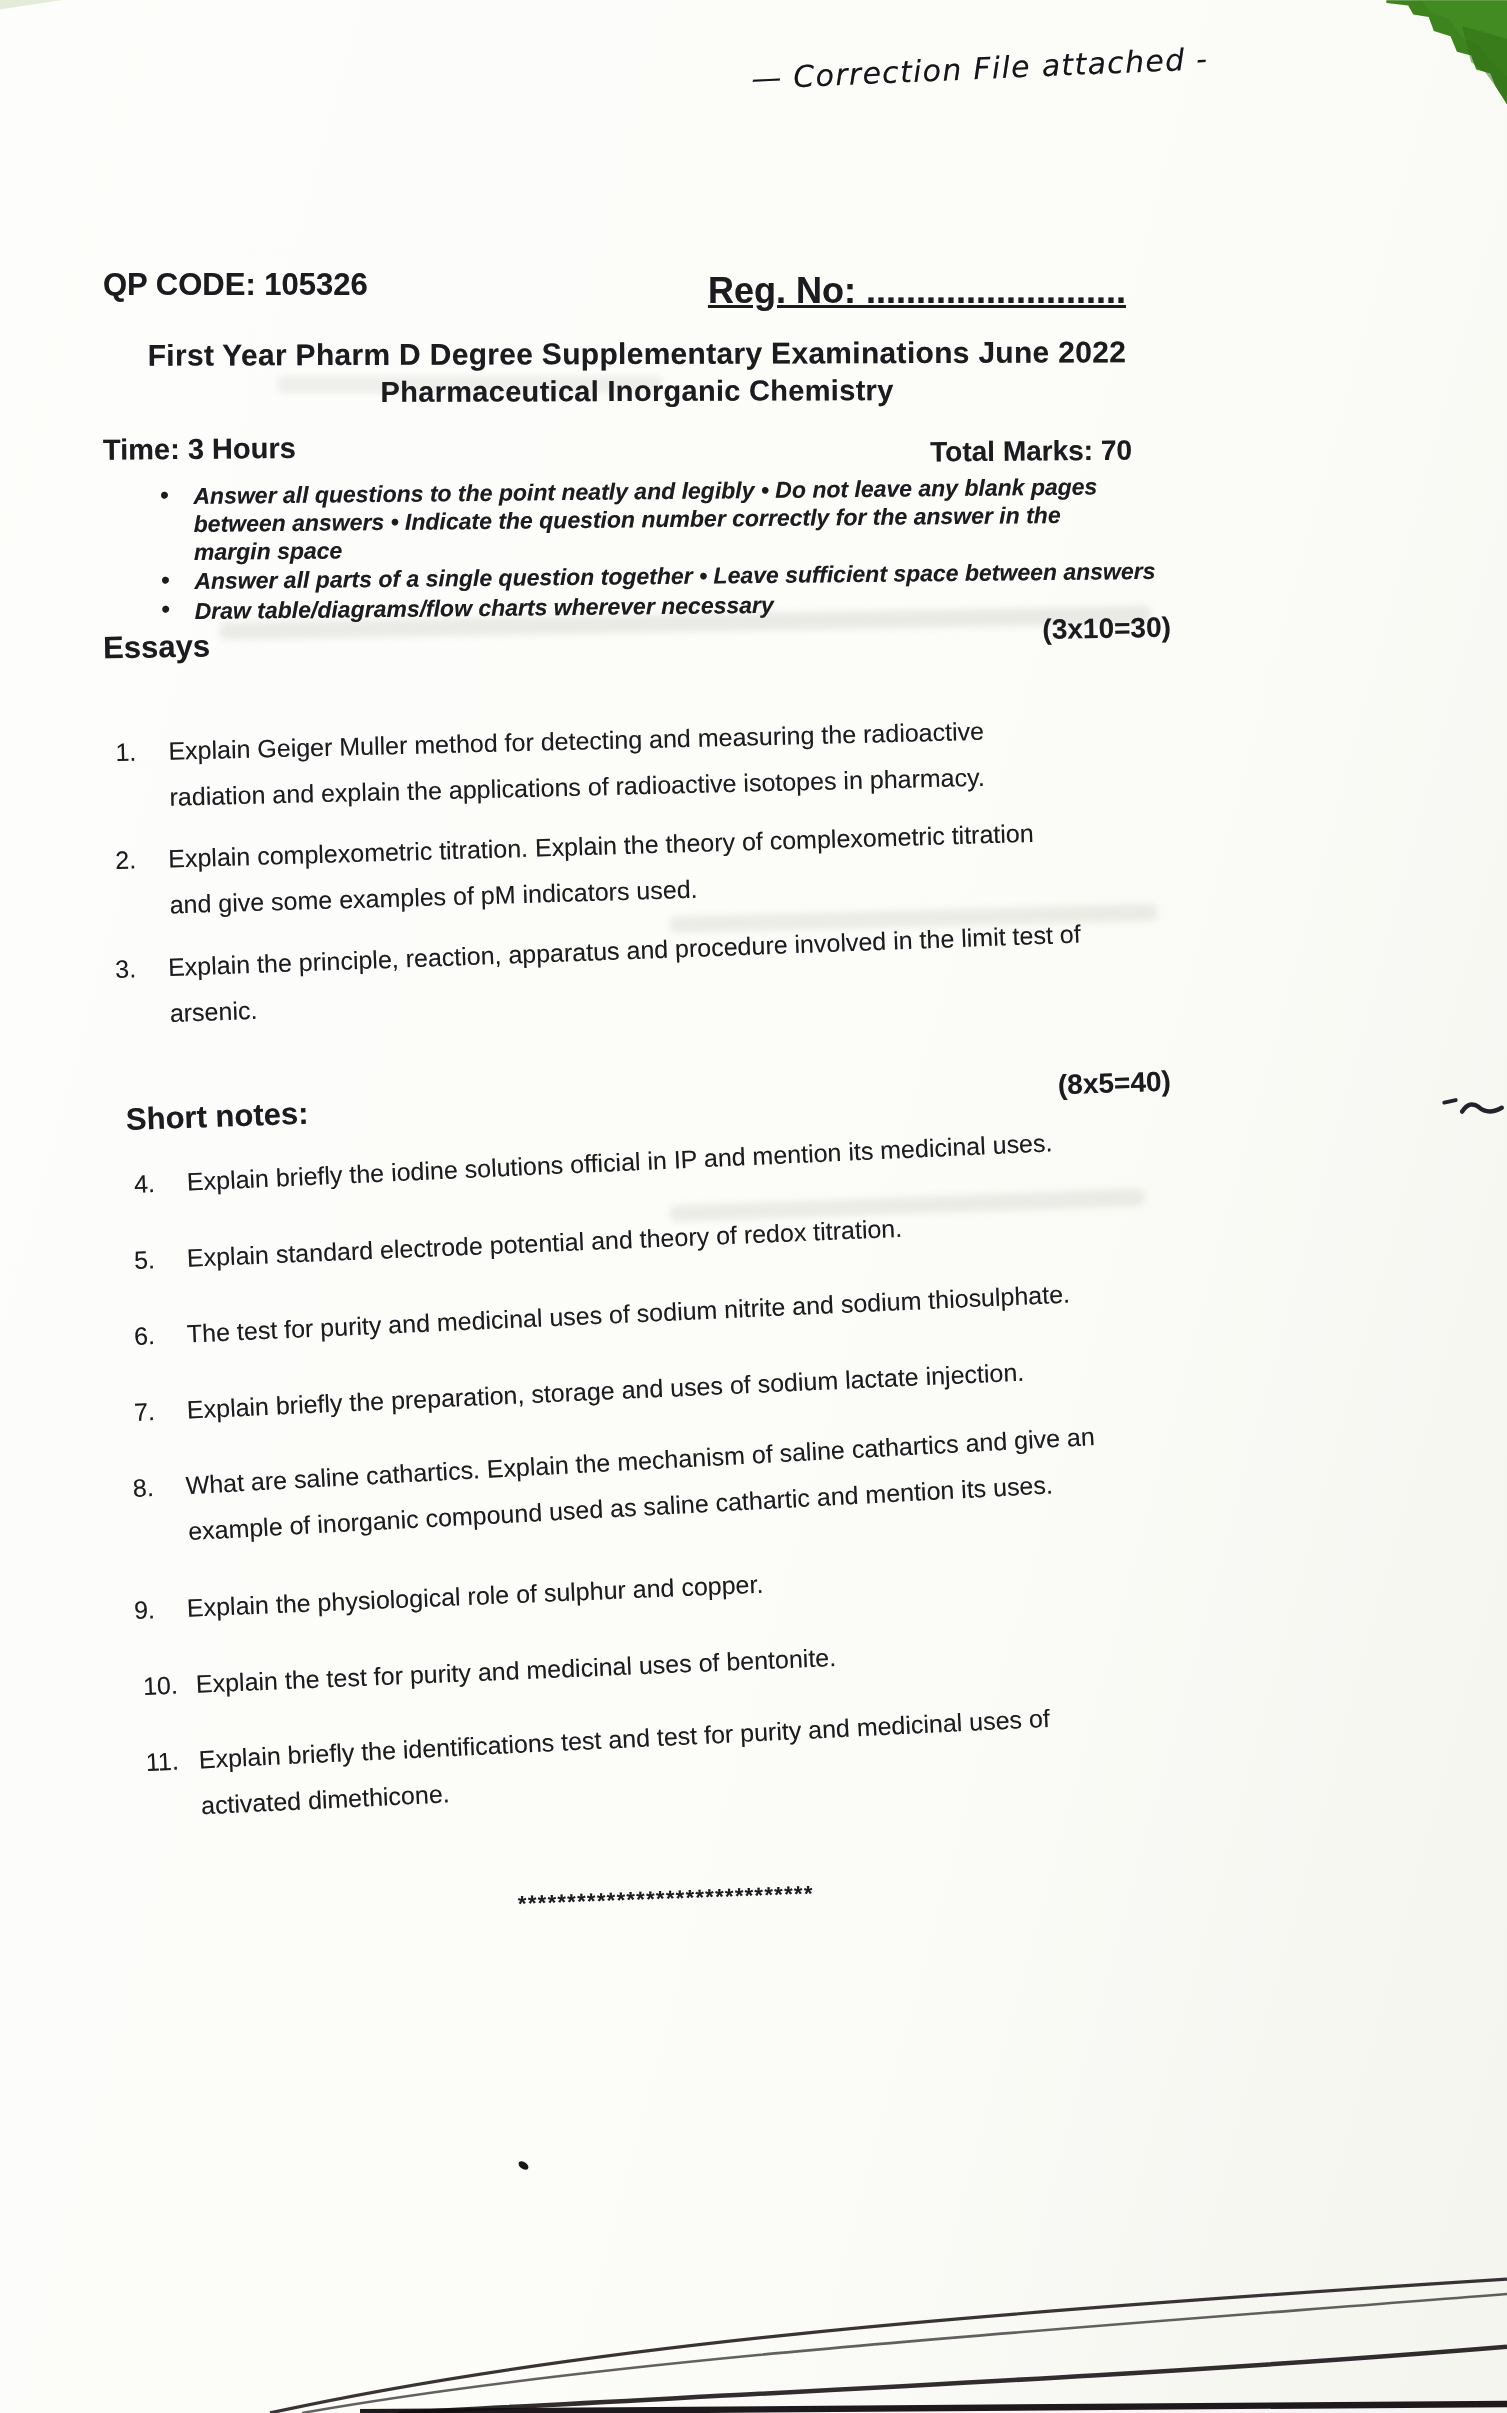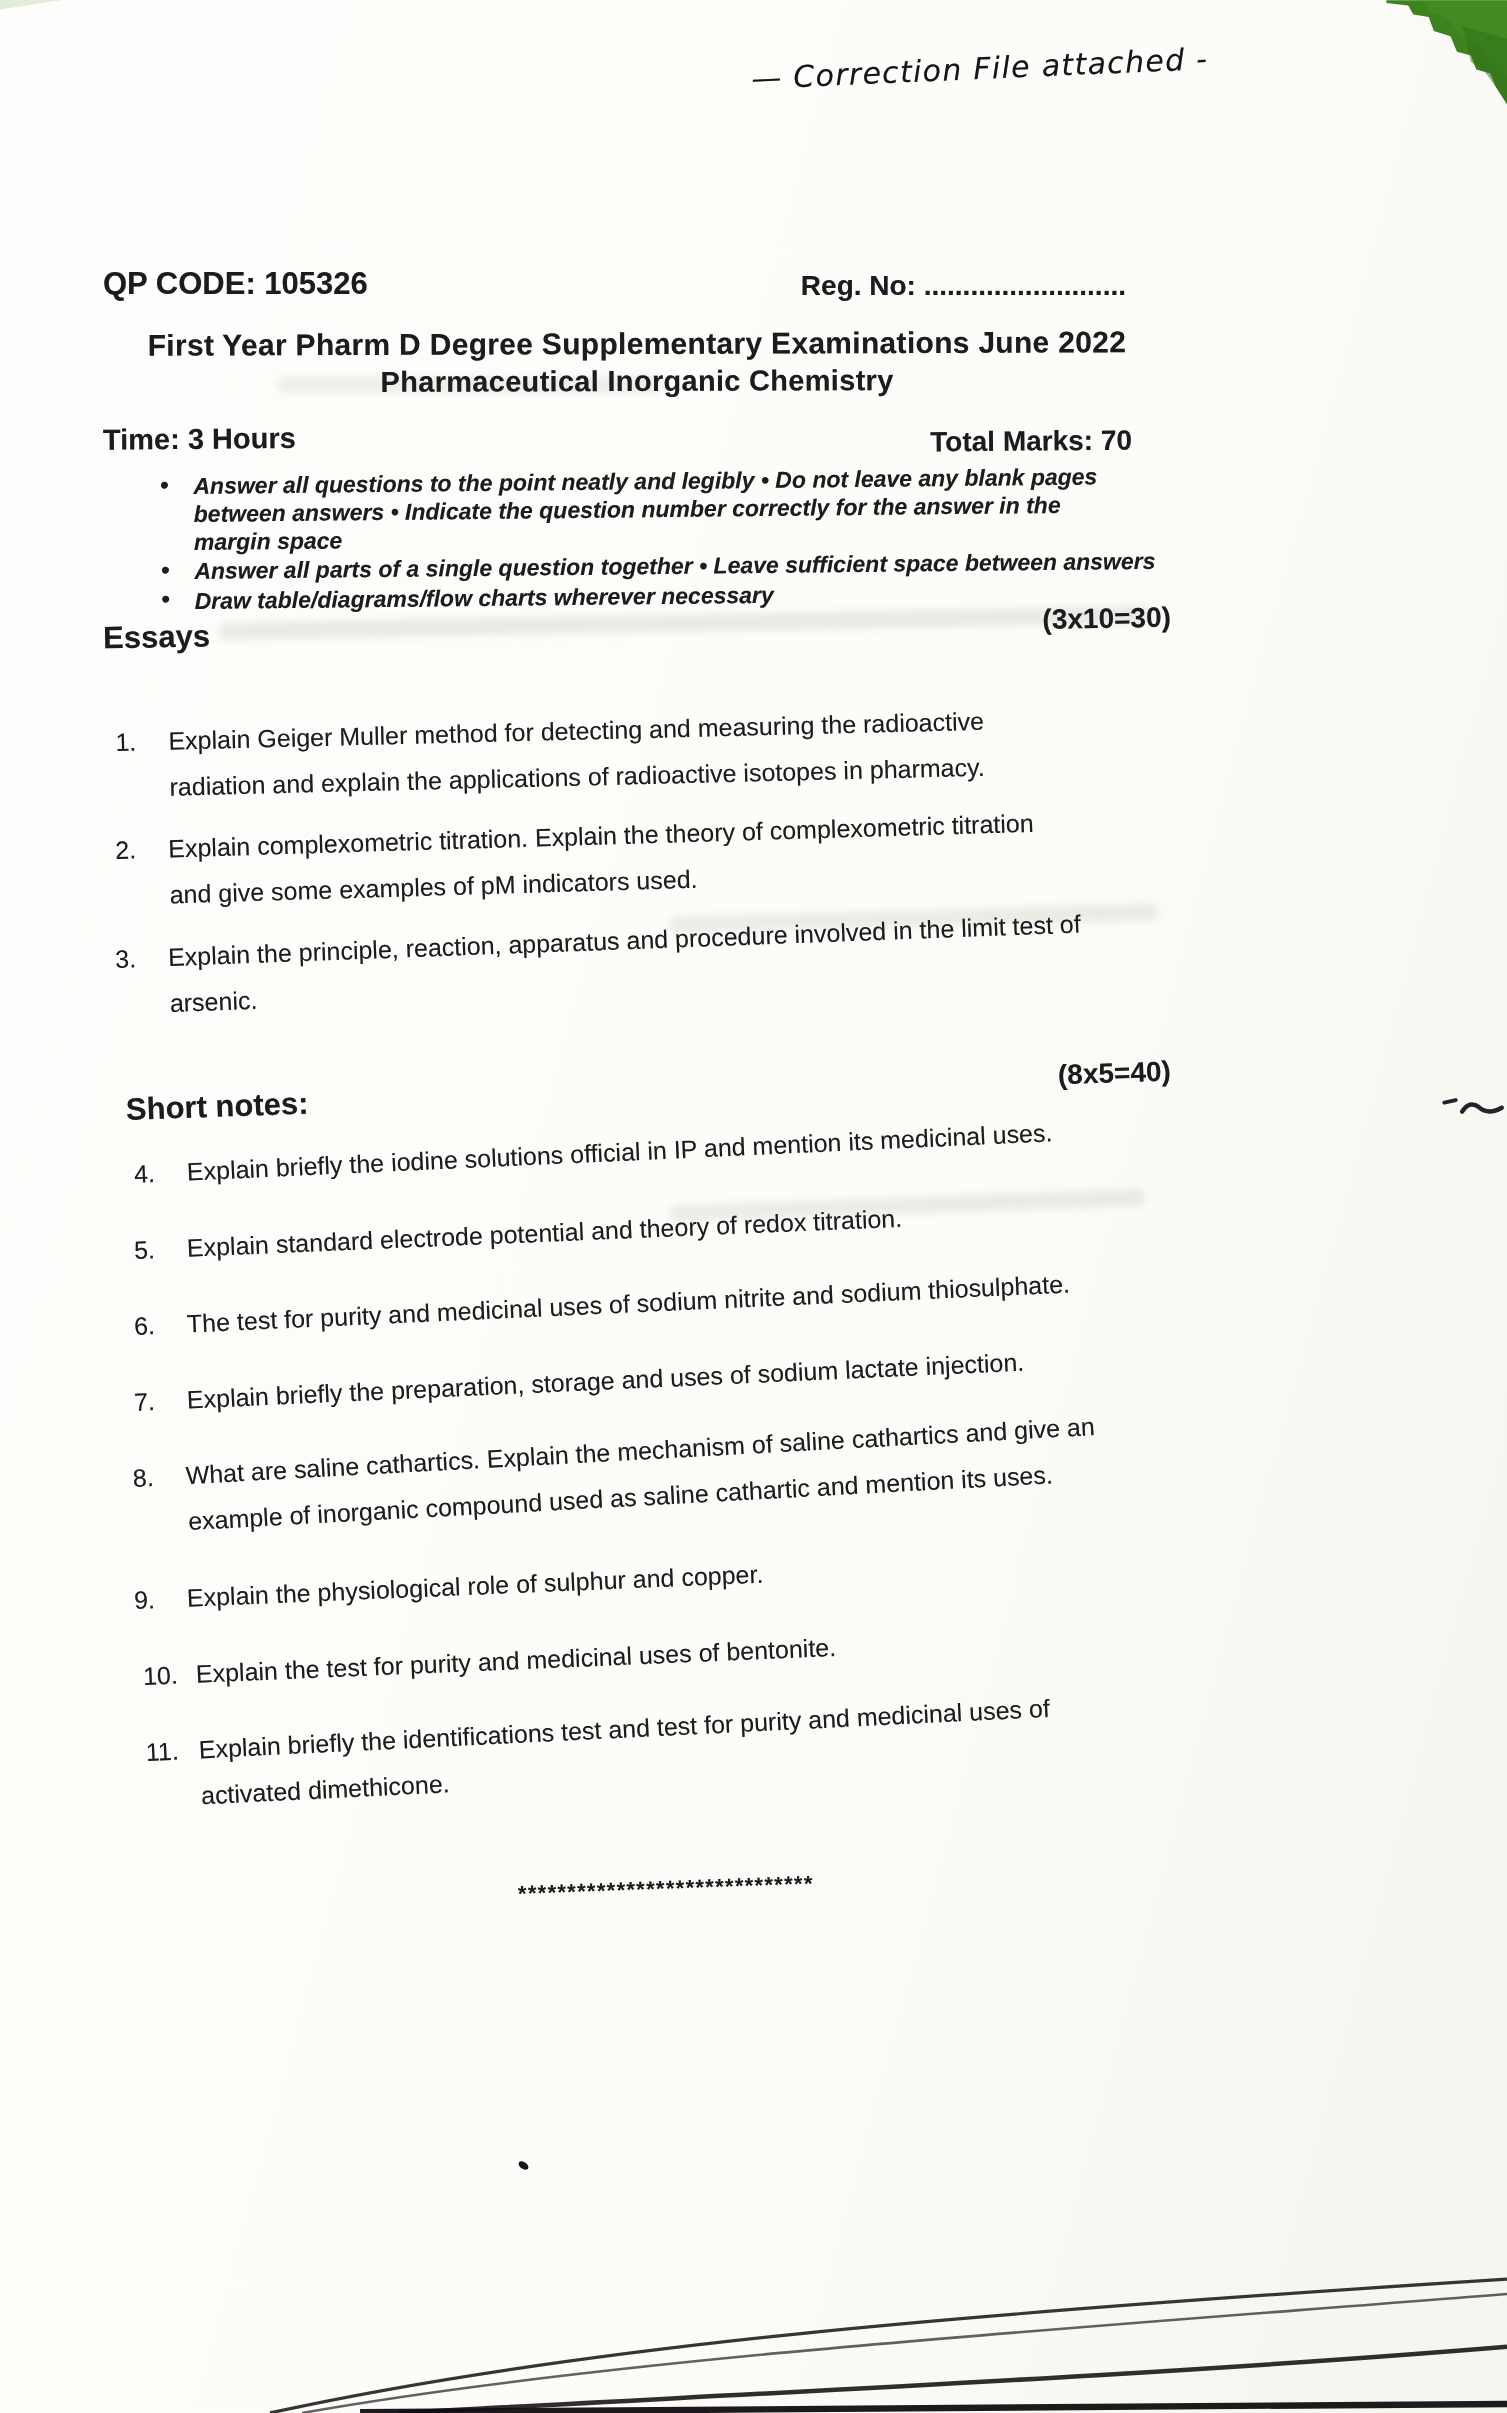--- a/index.html
+++ b/index.html
@@ -17,23 +17,23 @@
     font-size:30px; letter-spacing:1.3px; white-space:nowrap; color:#15151c;
     transform:rotate(-2.5deg); font-family:"DejaVu Sans", sans-serif; }
   
   .smudge { position:absolute; background:#bdbdb2; filter:blur(3.9px); border-radius:7.7px; }
   .s1 { left:277px; top:376px;  width:386px;  height:16.7px; opacity:.22; }
   .s2 { left:219px; top:614px;  width:932px; height:18px; opacity:.28; transform:rotate(-1deg); }
   .s3 { left:669px; top:910px; width:489px; height:16.7px; opacity:.25; transform:rotate(-1.5deg); }
   .s4 { left:669px; top:1197px; width:476px; height:16.7px; opacity:.25; transform:rotate(-2deg); }
   
   .content { position:absolute; left:103px; top:257px; width:1068px; }
-  .row-qp { display:flex; align-items:flex-end; }
+  .row-qp { display:flex; align-items:center; }
   .qp-code { font-weight:bold; font-size:31px; white-space:nowrap; }
-  .reg-no  { font-weight:bold; font-size:28px; white-space:nowrap; margin:13px 45px 0 auto; }
+  .reg-no  { font-weight:bold; font-size:36px; white-space:nowrap; margin:13px 45px 0 auto;text-decoration:underline; }
   .title-block { text-align:center; margin-top:22px; transform:rotate(-0.2deg); letter-spacing:0.3px; }
   .title-line1 { font-weight:bold; font-size:30px; line-height:39px; white-space:nowrap; }
   .title-line2 { font-weight:bold; font-size:29px; line-height:37px; white-space:nowrap; }
   .row-time { display:flex; margin-top:19.3px; transform:rotate(-0.5deg); }
   .time-label  { font-weight:bold; font-size:29px; white-space:nowrap; }
   .marks-label { font-weight:bold; font-size:28px; white-space:nowrap; margin:10.3px 39px 0 auto; }
   .instructions { margin:5.1px 0 0 55px; padding:0; list-style:none; transform:rotate(-0.6deg); }
   .instructions li { position:relative; padding-left:36px; margin-bottom:1.3px;
     font-style:italic; font-weight:bold; font-size:23px; line-height:28px; }
   .instructions li::before { content:"•"; position:absolute; left:2.6px; top:-1.3px; font-size:24.4px; }

